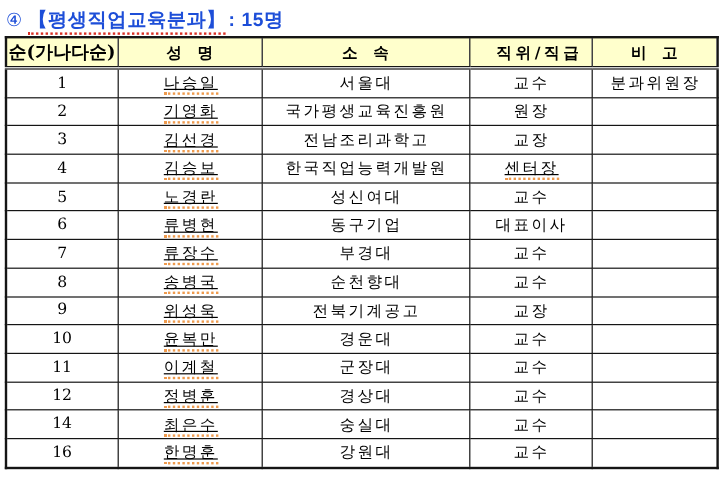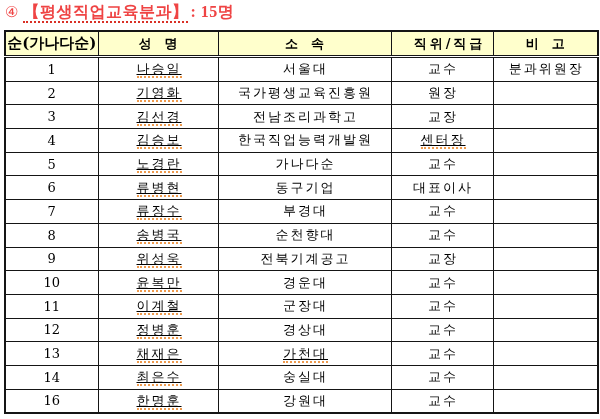--- a/index.html
+++ b/index.html
@@ -4,22 +4,22 @@
 <style>
   html,body { margin:0; padding:0; background:#ffffff; }
   .page {
     position:relative; width:600px; height:419px; background:#ffffff;
     font-family:"DejaVu Serif","Liberation Serif",serif; color:#000;
     overflow:hidden;
   }
   
   .title {
     position:absolute; left:5px; top:2px; height:22px;
-    font-family:Liberation Serif, serif;
-    font-weight:bold; font-size:16px; line-height:20px; color:#ef4444;
+    font-family:Liberation Sans, sans-serif;
+    font-weight:bold; font-size:16px; line-height:32px; color:#1d4ed8;
     white-space:nowrap;
   }
   .title-number { font-weight:normal; font-size:15px; margin-right:5px; }
   .title-main {
     border-bottom:2px dotted #d93025; padding-bottom:1px; letter-spacing:0.5px;
   }
   .title-count { margin-left:2px; letter-spacing:0.5px; }
   
   table.members {
     position:absolute; left:4px; top:30px; width:593px;
@@ -96,21 +96,21 @@
         <tr>
           <td class="col-no"><span class="cell-text">4</span></td>
           <td class="col-name"><span class="cell-text misspell">김승보</span></td>
           <td class="col-aff"><span class="cell-text">한국직업능력개발원</span></td>
           <td class="col-pos"><span class="cell-text misspell">센터장</span></td>
           <td class="col-note"></td>
         </tr>
         <tr>
           <td class="col-no"><span class="cell-text">5</span></td>
           <td class="col-name"><span class="cell-text misspell">노경란</span></td>
-          <td class="col-aff"><span class="cell-text">가나다순</span></td>
+          <td class="col-aff"><span class="cell-text">성신여대</span></td>
           <td class="col-pos"><span class="cell-text">교수</span></td>
           <td class="col-note"></td>
         </tr>
         <tr>
           <td class="col-no"><span class="cell-text">6</span></td>
           <td class="col-name"><span class="cell-text misspell">류병현</span></td>
           <td class="col-aff"><span class="cell-text">동구기업</span></td>
           <td class="col-pos"><span class="cell-text">대표이사</span></td>
           <td class="col-note"></td>
         </tr>
@@ -150,27 +150,20 @@
           <td class="col-note"></td>
         </tr>
         <tr>
           <td class="col-no"><span class="cell-text">12</span></td>
           <td class="col-name"><span class="cell-text misspell">정병훈</span></td>
           <td class="col-aff"><span class="cell-text">경상대</span></td>
           <td class="col-pos"><span class="cell-text">교수</span></td>
           <td class="col-note"></td>
         </tr>
         <tr>
-          <td class="col-no"><span class="cell-text">13</span></td>
-          <td class="col-name"><span class="cell-text misspell">채재은</span></td>
-          <td class="col-aff"><span class="cell-text misspell">가천대</span></td>
-          <td class="col-pos"><span class="cell-text">교수</span></td>
-          <td class="col-note"></td>
-        </tr>
-        <tr>
           <td class="col-no"><span class="cell-text">14</span></td>
           <td class="col-name"><span class="cell-text misspell">최은수</span></td>
           <td class="col-aff"><span class="cell-text">숭실대</span></td>
           <td class="col-pos"><span class="cell-text">교수</span></td>
           <td class="col-note"></td>
         </tr>
         <tr>
           <td class="col-no"><span class="cell-text">16</span></td>
           <td class="col-name"><span class="cell-text misspell">한명훈</span></td>
           <td class="col-aff"><span class="cell-text">강원대</span></td>

